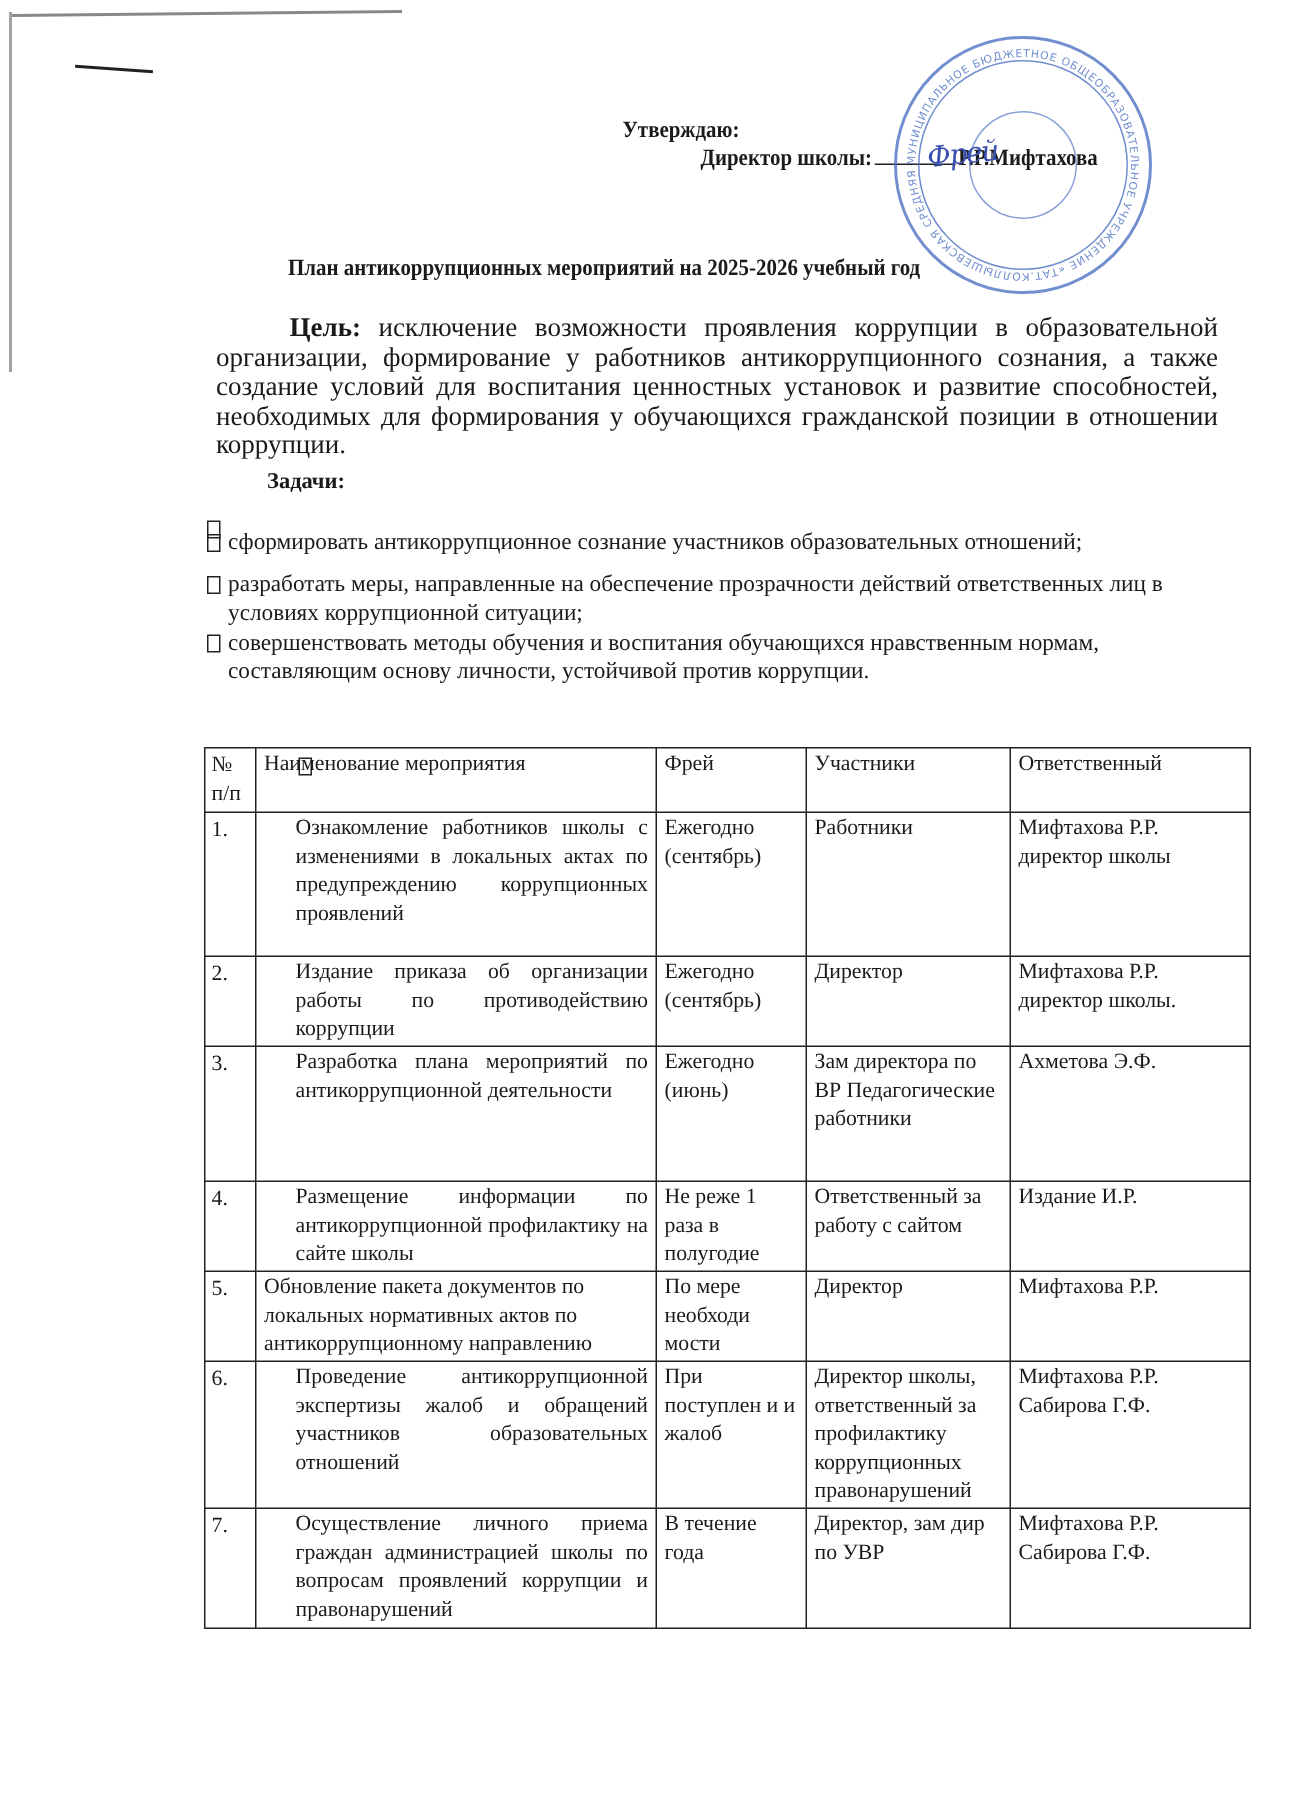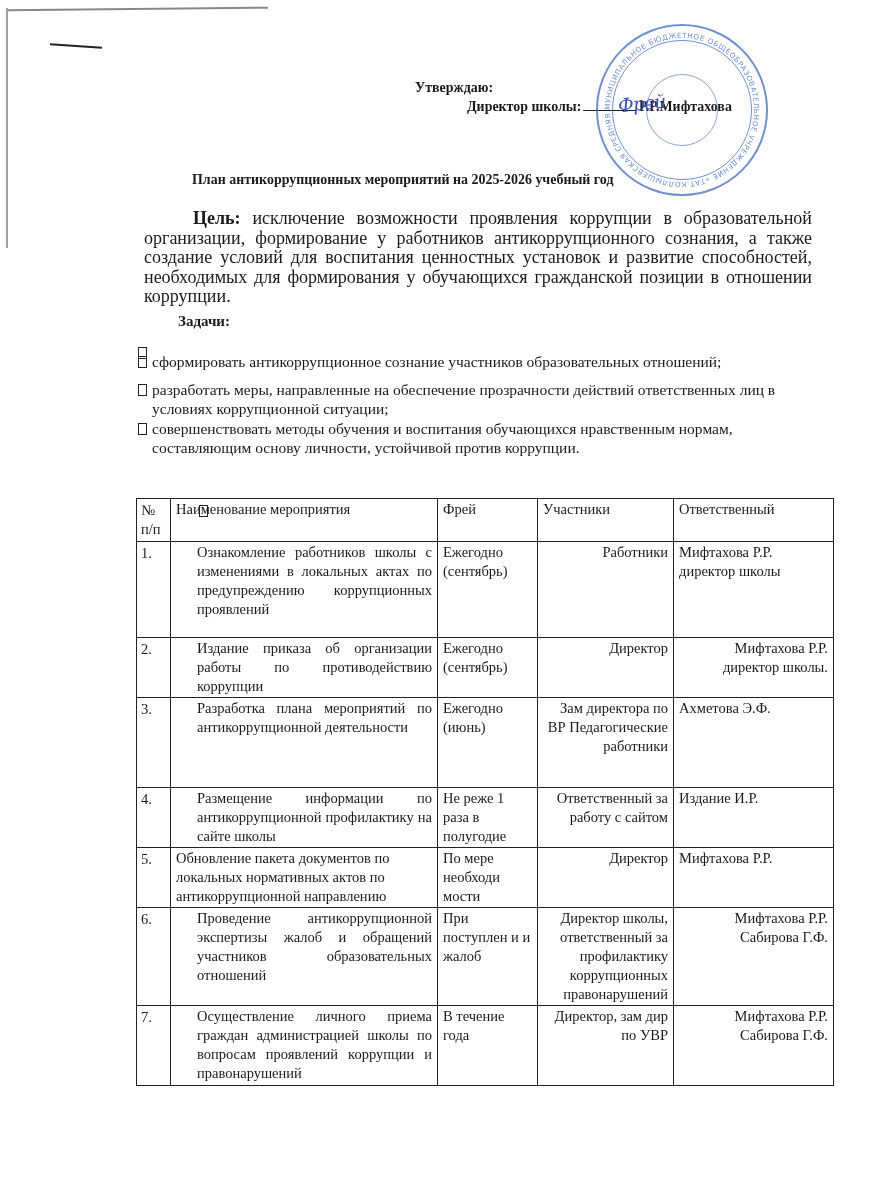--- a/index.html
+++ b/index.html
@@ -30,21 +30,21 @@
     .tasks { position: absolute; left: 138px; top: 343px; width: 680px; font-size: 15.5px; line-height: 19px; }
     .task { position: relative; padding-left: 14px; margin-bottom: 9px; }
     .task .box { position: absolute; left: 0; top: 4px; width: 7px; height: 10px; border: 1.2px solid #222; }
     .task.gap { margin-bottom: 1px; }
     .stray-box { position: absolute; left: 199px; top: 505px; width: 7px; height: 10px; border: 1.2px solid #222; }
 
     table.plan { position: absolute; left: 136px; top: 498px; width: 697px; border-collapse: collapse; font-size: 14.5px; line-height: 19px; table-layout: fixed; }
     table.plan td { border: 1.3px solid #222; vertical-align: top; padding: 1px 5px; }
     table.plan td.num { padding: 2px 4px; }
     table.plan td.just { text-align: justify; text-align-last: left; padding-left: 26px; }
-    table.plan td.center { text-align: right; }
+    table.plan td.center { text-align: left; }
     .section-row td { font-weight: bold; font-size: 15px; padding: 6px 3px 14px; }
   </style>
 </head>
 <body>
 
 <div class="edge-top"></div>
 <div class="edge-left"></div>
 <div class="scan-dash"></div>
 
 <div class="approve">Утверждаю:</div>
@@ -132,21 +132,21 @@
   </tr>
   <tr style="height:60px">
     <td class="num">4.</td>
     <td class="just">Размещение информации по антикоррупционной профилактику на сайте школы</td>
     <td>Не реже 1 раза в полугодие</td>
     <td class="center">Ответственный за работу с сайтом</td>
     <td>Издание И.Р.</td>
   </tr>
   <tr style="height:60px">
     <td class="num">5.</td>
-    <td>Обновление пакета документов по локальных нормативных актов по антикоррупционной направлению</td>
+    <td>Обновление пакета документов по локальных нормативных актов по антикоррупционному направлению</td>
     <td>По мере необходи мости</td>
     <td class="center">Директор</td>
     <td>Мифтахова Р.Р.</td>
   </tr>
   <tr style="height:96px">
     <td class="num">6.</td>
     <td class="just">Проведение антикоррупционной экспертизы жалоб и обращений участников образовательных отношений</td>
     <td>При поступлен и и жалоб</td>
     <td class="center">Директор школы, ответственный за профилактику коррупционных правонарушений</td>
     <td class="center">Мифтахова Р.Р. Сабирова Г.Ф.</td>

